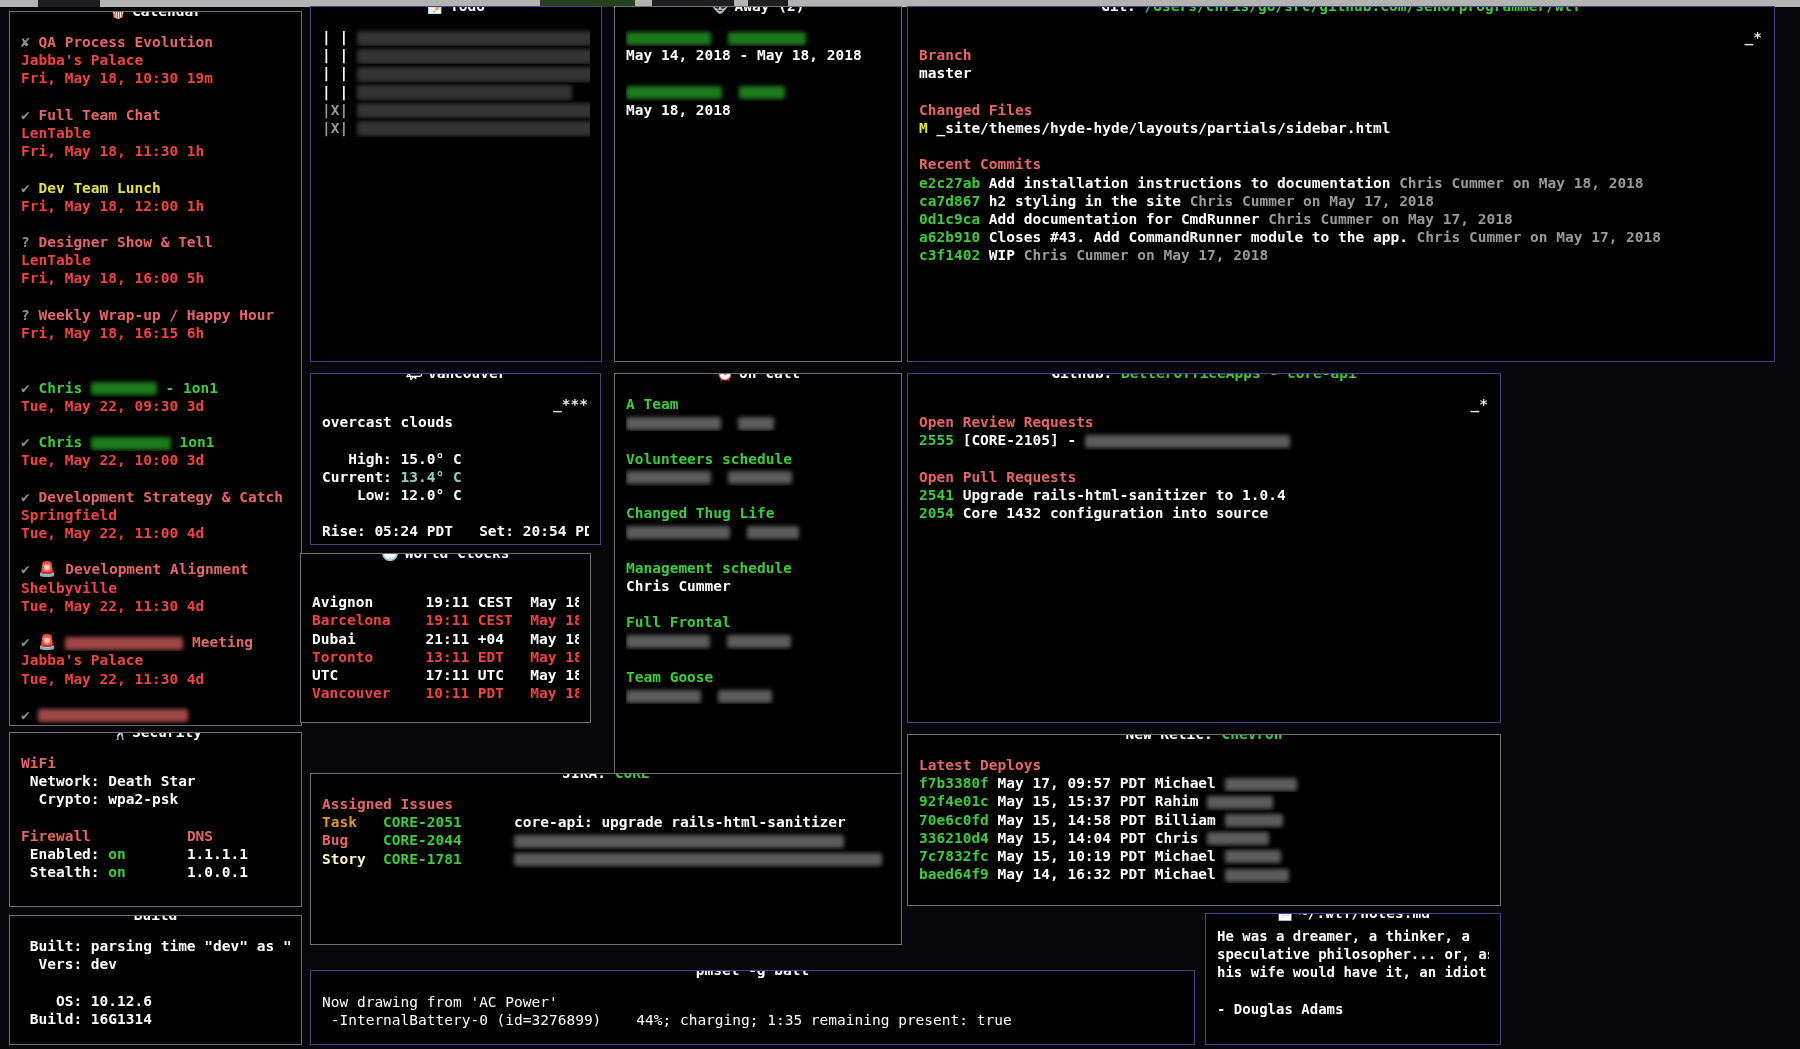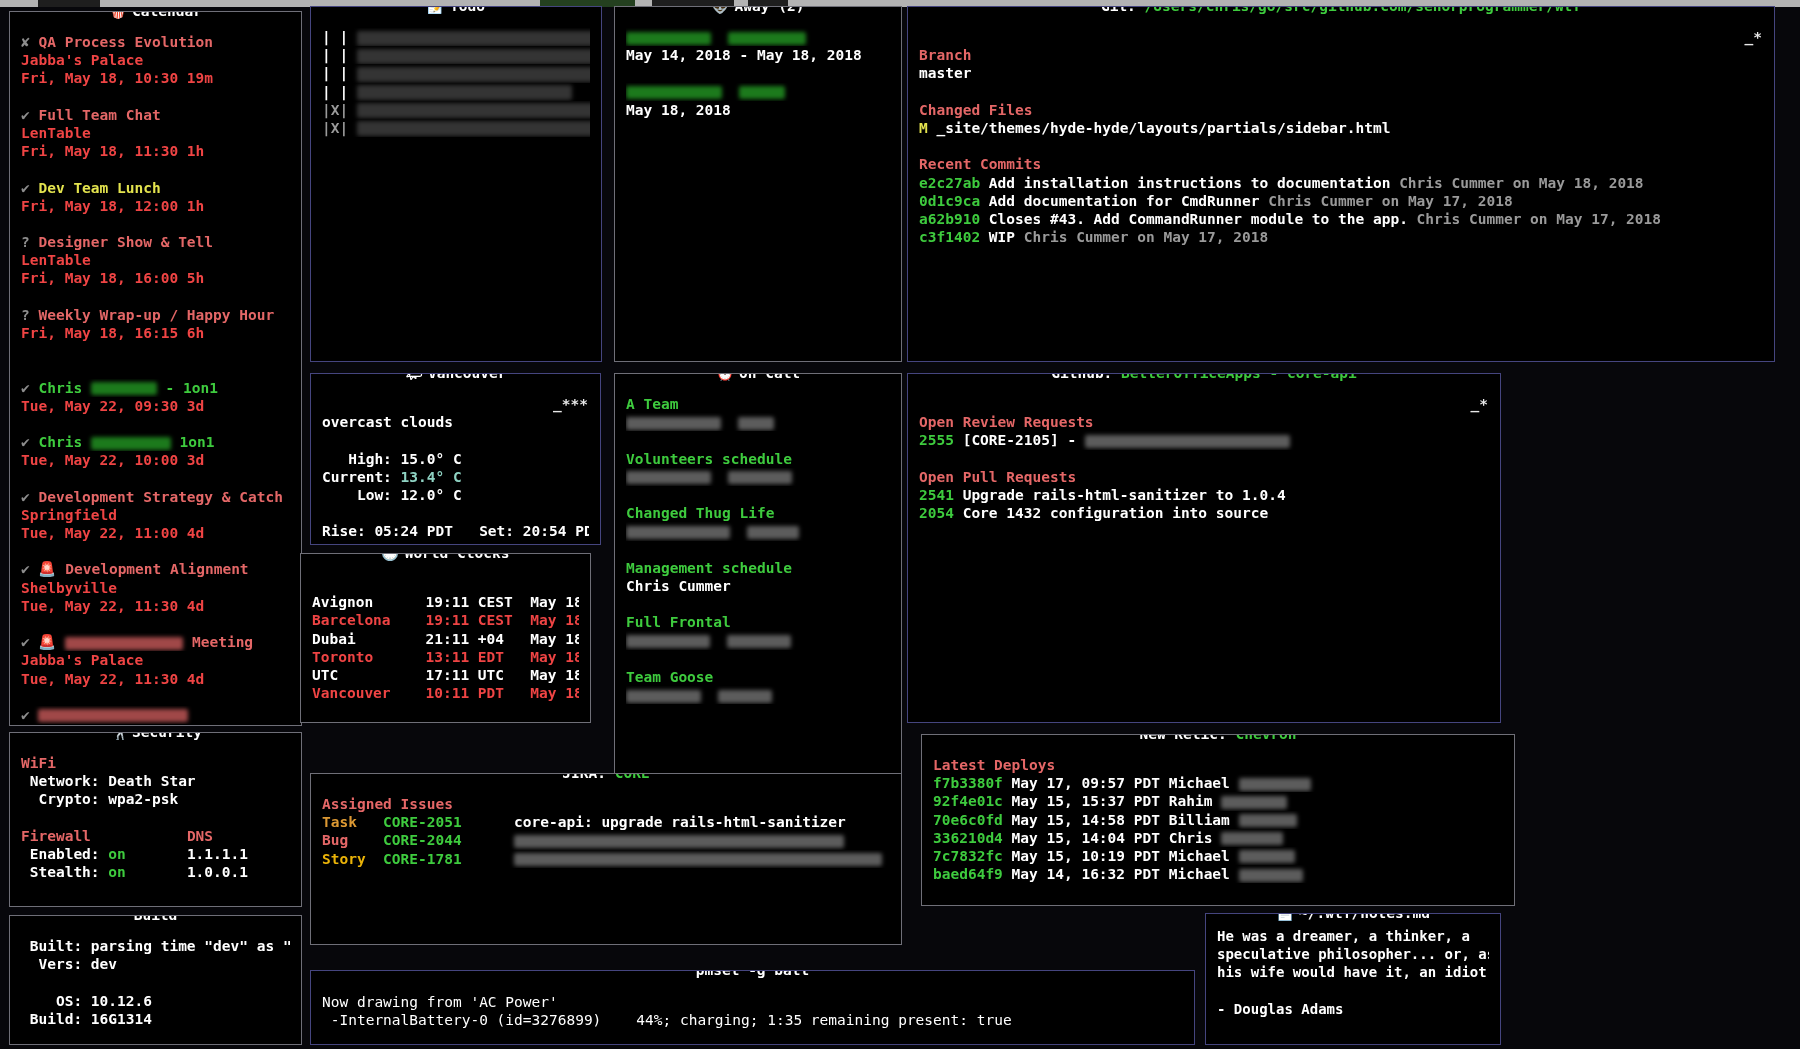--- a/index.html
+++ b/index.html
@@ -17,21 +17,21 @@
   .picon{margin-right:5px;}
   .pt-accent{color:#3ecb3e;}
   .pflag{position:absolute;top:21px;right:12px;color:#e8e8e8;}
   .pbody{padding:21px 11px 0 11px;}
   .line{height:18.2px;white-space:pre;overflow:hidden;}
   .c-w{color:#ffffff;}
   .c-red{color:#e46767;}
   .c-green{color:#3ecb3e;}
   .c-yellow{color:#e3e34e;}
   .c-orange{color:#dd9933;}
-  .c-blue{color:#eab308;}
+  .c-blue{color:#fef9c3;}
   .c-gray{color:#9a9a9a;}
   .c-cyan{color:#ef4444;}
   .c-teal{color:#8fd3c3;}
   .c-mark{color:#8d8d8d;}
   .redact{display:inline-block;height:13px;border-radius:2px;filter:blur(2px);vertical-align:middle;}
   .rd-green{background:#1c7a1c;}
   .rd-mid{background:#5c5c5c;}
   .rd-dark{background:#343434;height:15px;}
   .rd-red{background:#a04848;}
   
@@ -39,21 +39,21 @@
   #p-security{left:9px;top:732px;width:293px;height:175px;}
   #p-build{left:9px;top:915px;width:293px;height:130px;}
   #p-todo{left:310px;top:6px;width:292px;height:356px;}
   #p-weather{left:310px;top:373px;width:291px;height:172px;}
   #p-clocks{left:300px;top:553px;width:291px;height:170px;}
   #p-away{left:614px;top:6px;width:288px;height:356px;}
   #p-oncall{left:614px;top:373px;width:288px;height:404px;}
   #p-jira{left:310px;top:734px;width:592px;height:172px;margin-top:39px;}
   #p-git{left:907px;top:6px;width:868px;height:356px;}
   #p-github{left:907px;top:373px;width:594px;height:350px;}
-  #p-newrelic{left:907px;top:734px;width:594px;height:172px;margin-left:14px;}
+  #p-newrelic{left:907px;top:734px;width:594px;height:172px;}
   #p-pmset{left:310px;top:970px;width:885px;height:75px;}
   #p-pmset .pbody{font-weight:400;padding-top:22px;}
   #p-notes{left:1205px;top:913px;width:296px;height:132px;}
   #p-notes .pbody{padding-top:13px;font-size:14px;}
 </style>
 </head>
 <body>
 
 <div class="menubar">
   <div class="mb-block" style="left:38px;width:62px;"></div>
@@ -135,20 +135,21 @@
   <div class="pbody">
       <div class="line"></div>
       <div class="line"><span class="c-red">Branch</span></div>
       <div class="line"><span class="c-w">master</span></div>
       <div class="line"></div>
       <div class="line"><span class="c-red">Changed Files</span></div>
       <div class="line"><span class="c-yellow">M</span><span class="c-w"> _site/themes/hyde-hyde/layouts/partials/sidebar.html</span></div>
       <div class="line"></div>
       <div class="line"><span class="c-red">Recent Commits</span></div>
       <div class="line"><span class="c-green">e2c27ab</span><span class="c-w"> Add installation instructions to documentation </span><span class="c-gray">Chris Cummer on May 18, 2018</span></div>
+      <div class="line"><span class="c-green">ca7d867</span><span class="c-w"> h2 styling in the site </span><span class="c-gray">Chris Cummer on May 17, 2018</span></div>
       <div class="line"><span class="c-green">0d1c9ca</span><span class="c-w"> Add documentation for CmdRunner </span><span class="c-gray">Chris Cummer on May 17, 2018</span></div>
       <div class="line"><span class="c-green">a62b910</span><span class="c-w"> Closes #43. Add CommandRunner module to the app. </span><span class="c-gray">Chris Cummer on May 17, 2018</span></div>
       <div class="line"><span class="c-green">c3f1402</span><span class="c-w"> WIP </span><span class="c-gray">Chris Cummer on May 17, 2018</span></div>
     </div>
 </div>
 
 <div class="panel purple" id="p-weather">
   <div class="ptitle"><span class="picon">🌤</span><span>Vancouver</span></div>
   <div class="pflag">_***</div>
   <div class="pbody">

